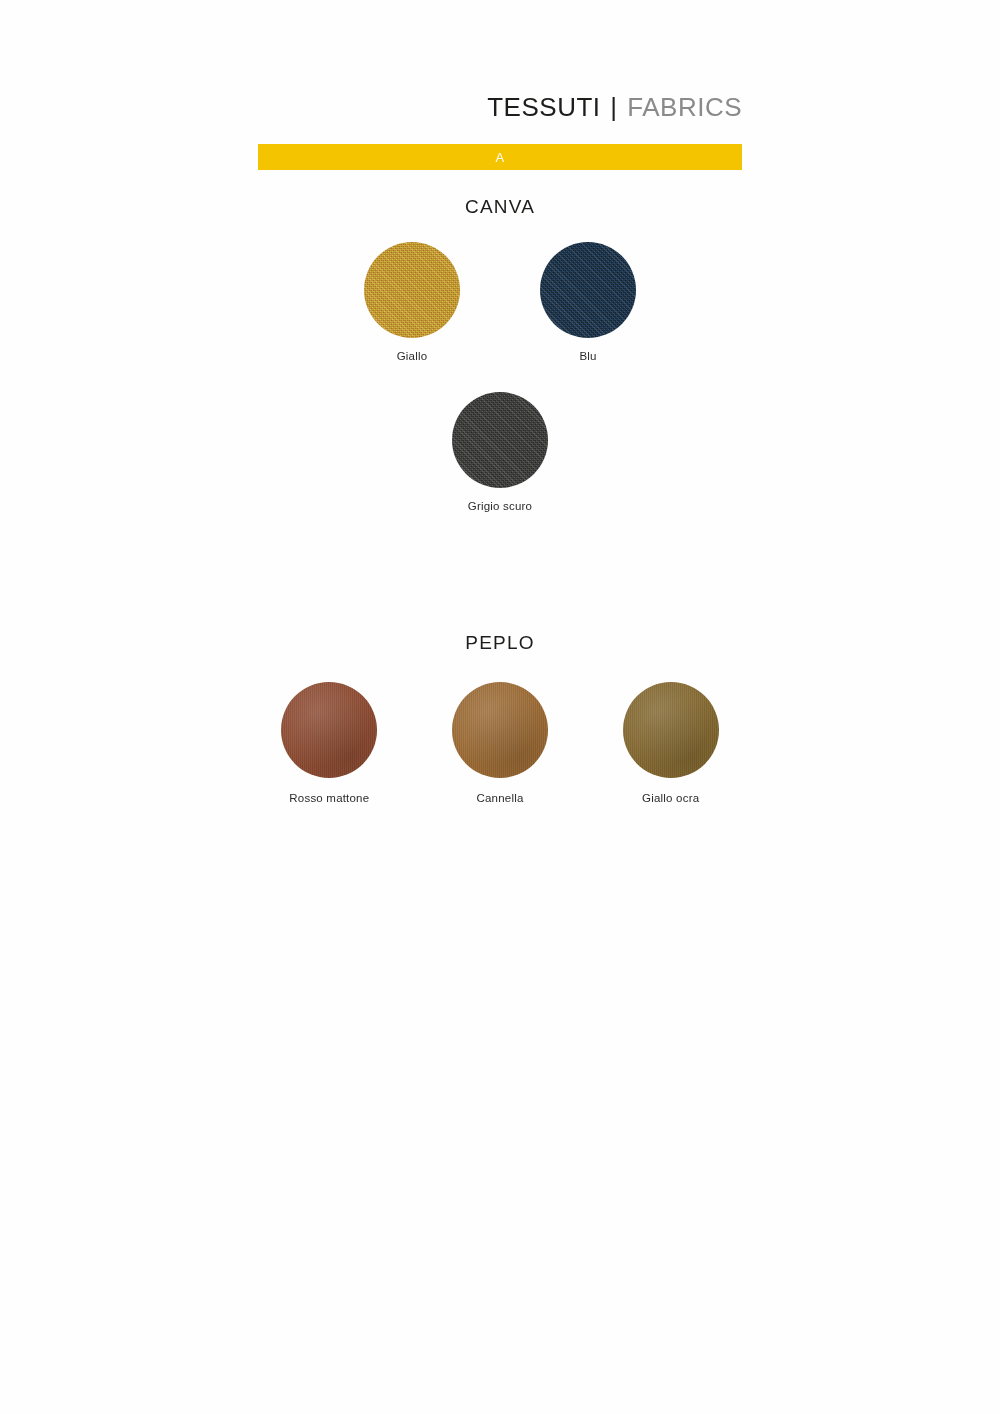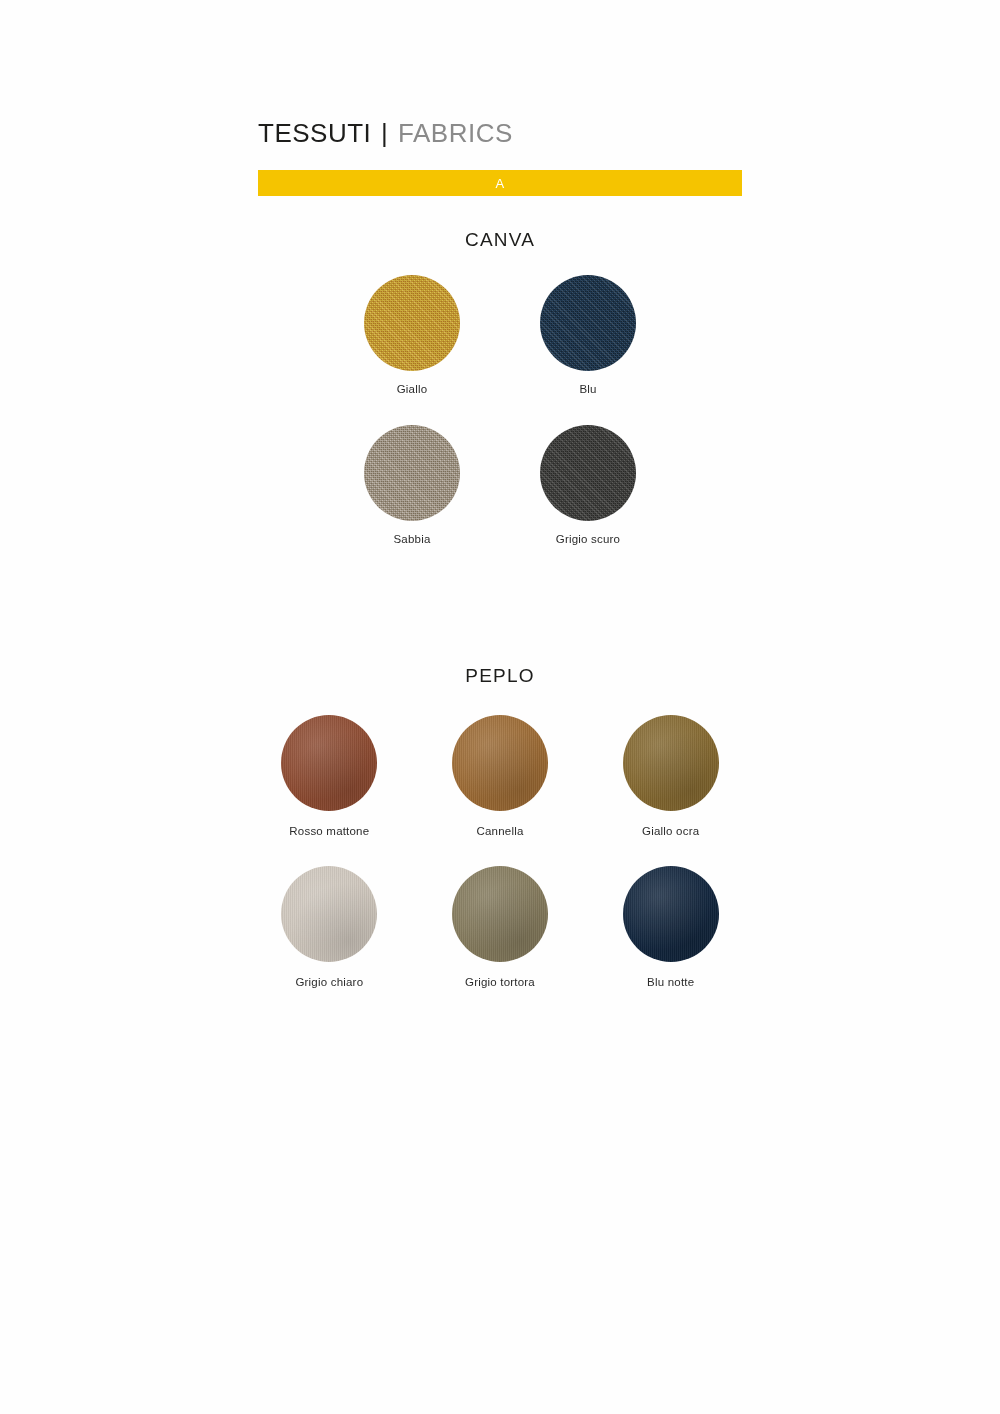--- a/index.html
+++ b/index.html
@@ -24,22 +24,22 @@
 
   .content {
     position: absolute;
     left: 258px;
     top: 0;
     width: 484px;
   }
 
   
   .title-block {
-    text-align: left;
-    padding-top: 120px;
+    text-align: right;
+    padding-top: 94px;
   }
   .title {
     font-size: 26px;
     letter-spacing: 0.5px;
     font-weight: 400;
     line-height: 1;
     white-space: nowrap;
   }
   .title .t-main { color: #1d1d1b; }
   .title .t-sep  { color: #1d1d1b; padding: 0 2px; }
@@ -56,21 +56,21 @@
   }
   .band-label {
     color: #ffffff;
     font-size: 13px;
     font-weight: 400;
     letter-spacing: 0.4px;
     line-height: 1;
   }
 
   
-  .section { margin-top: 33px; }
+  .section { margin-top: 26px; }
   .section.peplo { margin-top: 118px; }
 
   .section-title {
     text-align: center;
     font-size: 19px;
     font-weight: 400;
     color: #1d1d1b;
     letter-spacing: 1.2px;
     margin-bottom: 24px;
   }
@@ -198,26 +198,20 @@
           <div class="disc-wrap">
             <div class="disc woven" style="background-color: rgb(27, 49, 70);"></div>
           </div>
           <div class="swatch-label">Blu</div>
         </div>
       </div>
 
       <div class="swatch-row">
         <div class="swatch">
           <div class="disc-wrap">
-            <div class="disc woven" style="background-color: rgb(155, 143, 126);"></div>
-          </div>
-          <div class="swatch-label">Sabbia</div>
-        </div>
-        <div class="swatch">
-          <div class="disc-wrap">
             <div class="disc woven" style="background-color: rgb(58, 58, 56);"></div>
           </div>
           <div class="swatch-label">Grigio scuro</div>
         </div>
       </div>
     </div>
 
     <div class="section peplo">
       <div class="section-title">PEPLO</div>
 
@@ -235,36 +229,16 @@
           <div class="swatch-label">Cannella</div>
         </div>
         <div class="swatch">
           <div class="disc-wrap">
             <div class="disc velvet" style="background-color: rgb(132, 104, 47);"></div>
           </div>
           <div class="swatch-label">Giallo ocra</div>
         </div>
       </div>
 
-      <div class="swatch-row">
-        <div class="swatch">
-          <div class="disc-wrap">
-            <div class="disc velvet" style="background-color: rgb(207, 199, 189);"></div>
-          </div>
-          <div class="swatch-label">Grigio chiaro</div>
-        </div>
-        <div class="swatch">
-          <div class="disc-wrap">
-            <div class="disc velvet" style="background-color: rgb(132, 122, 92);"></div>
-          </div>
-          <div class="swatch-label">Grigio tortora</div>
-        </div>
-        <div class="swatch">
-          <div class="disc-wrap">
-            <div class="disc velvet" style="background-color: rgb(16, 36, 60);"></div>
-          </div>
-          <div class="swatch-label">Blu notte</div>
-        </div>
-      </div>
     </div>
 
   </div>
 </div>
 
 </body></html>

